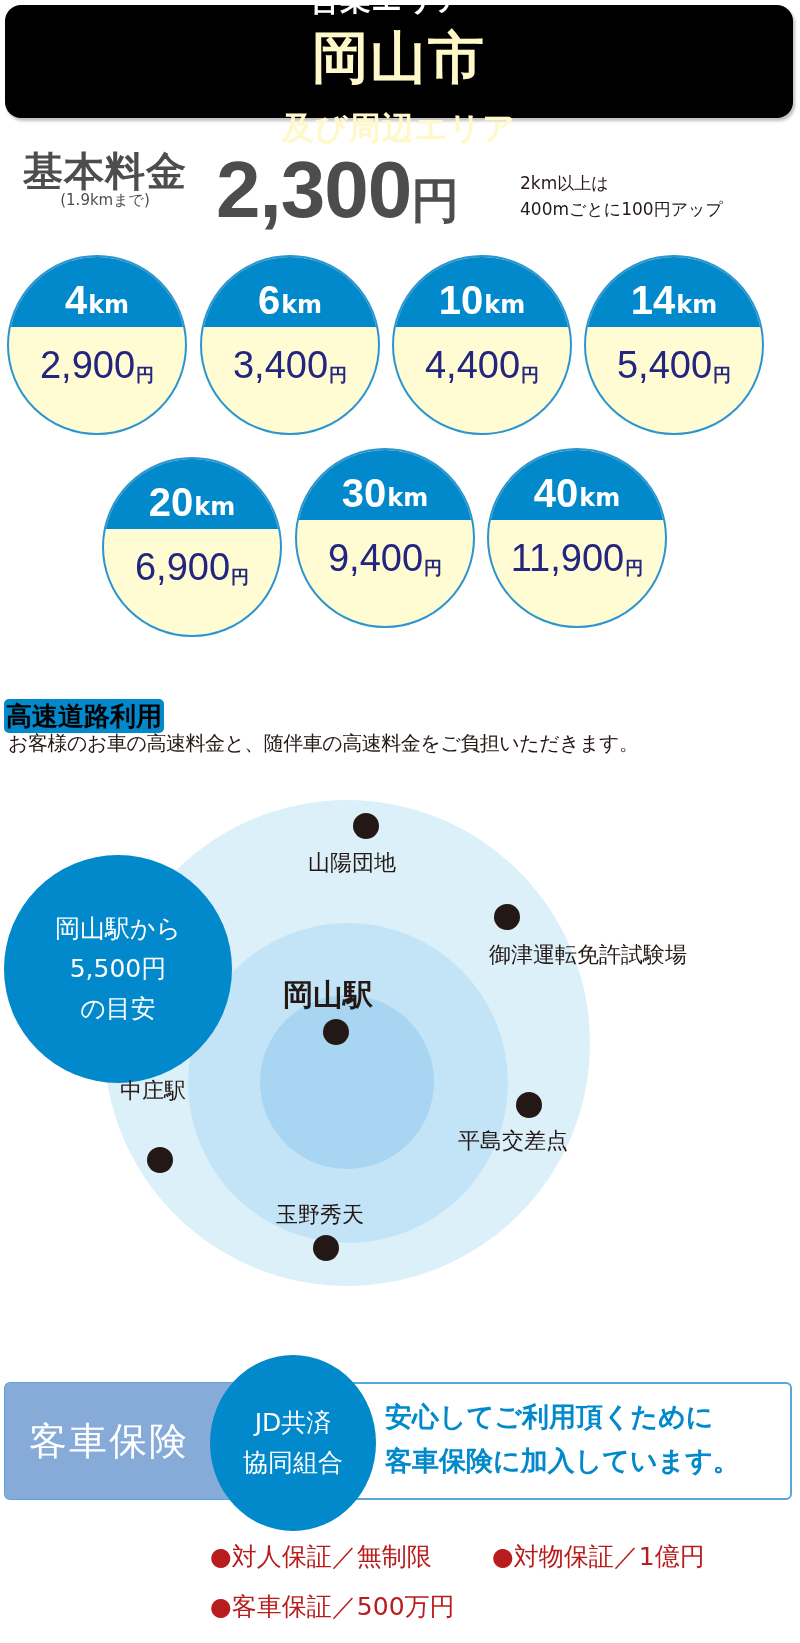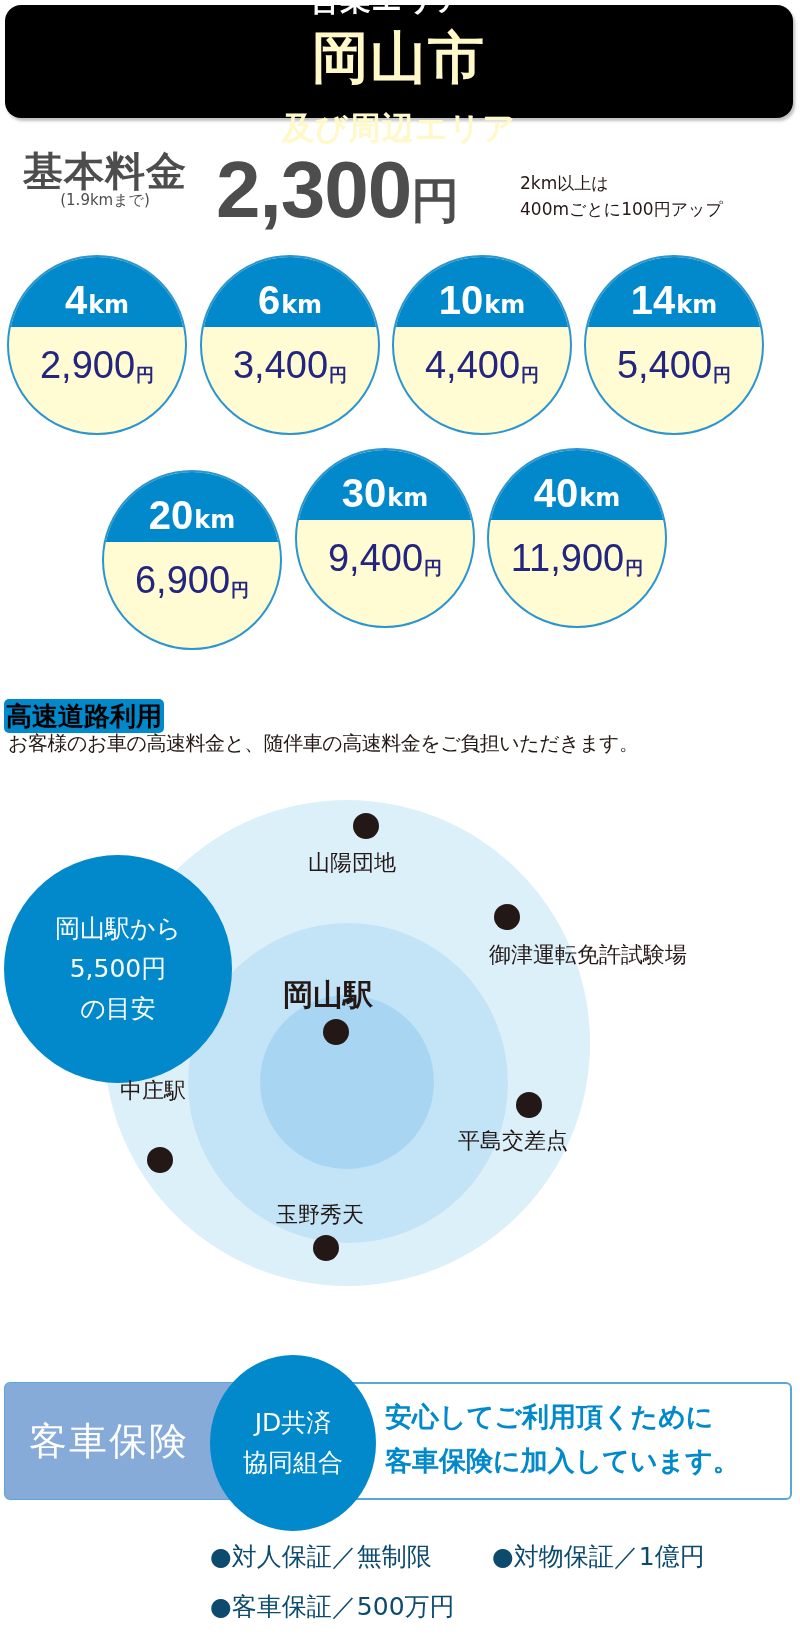--- a/index.html
+++ b/index.html
@@ -76,21 +76,21 @@
     }
     .ins-oval {
       position: absolute; left: 210px; top: 1355px; width: 166px; height: 176px; border-radius: 50%;
       background: #0189cc; color: #ffffff; display: flex; flex-direction: column;
       align-items: center; justify-content: center; font-size: 25px; line-height: 40px;
     }
     .ins-msg {
       position: absolute; left: 385px; top: 1395px; font-size: 27px; line-height: 44px;
       color: #0189cc; white-space: nowrap; font-weight: bold;
     }
-    .cov { position: absolute; font-size: 25px; color: #0c4a6e; white-space: nowrap; }
+    .cov { position: absolute; font-size: 25px; color: #b91c1c; white-space: nowrap; }
   </style>
 </head>
 <body>
 
 <div class="banner">
   <span class="lead">営業エリア</span>
   <span class="city">岡山市</span>
   <span class="tail">及び周辺エリア</span>
 </div>
 
@@ -140,21 +140,21 @@
   <div class="cap">
       <span class="dist">14</span>
       <span class="unit">km</span>
     </div>
   <div class="price">
       <span class="amount">5,400</span>
       <span class="yen">円</span>
     </div>
 </div>
 
-<div class="fare-circle" style="left:102px; top:470px;">
+<div class="fare-circle" style="left:102px; top:457px;">
   <div class="cap">
       <span class="dist">20</span>
       <span class="unit">km</span>
     </div>
   <div class="price">
       <span class="amount">6,900</span>
       <span class="yen">円</span>
     </div>
 </div>
 <div class="fare-circle" style="left:295px; top:448px;">

